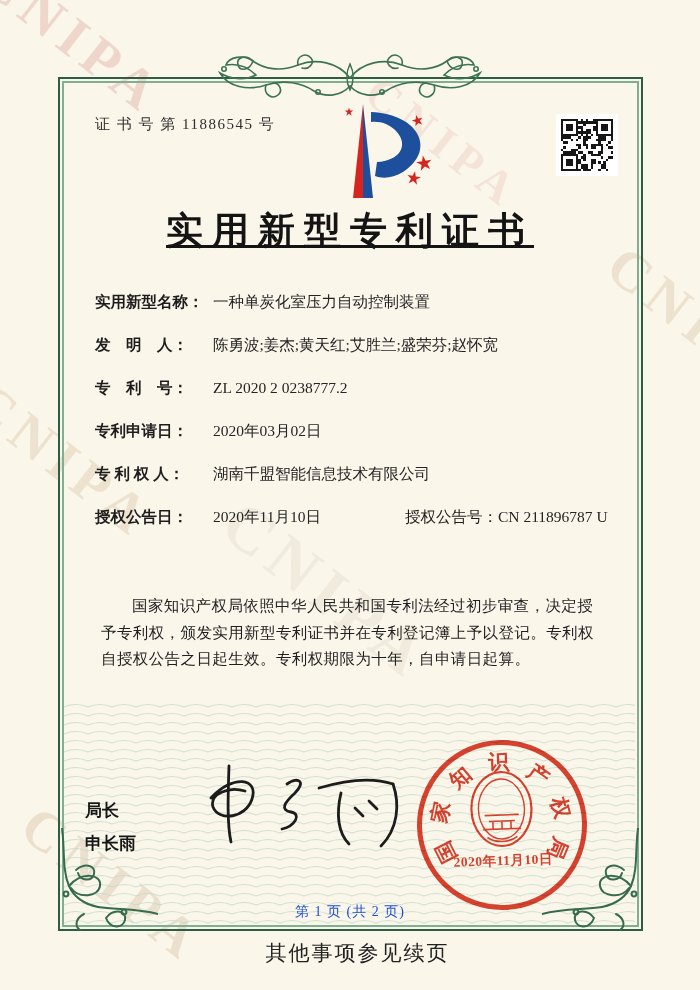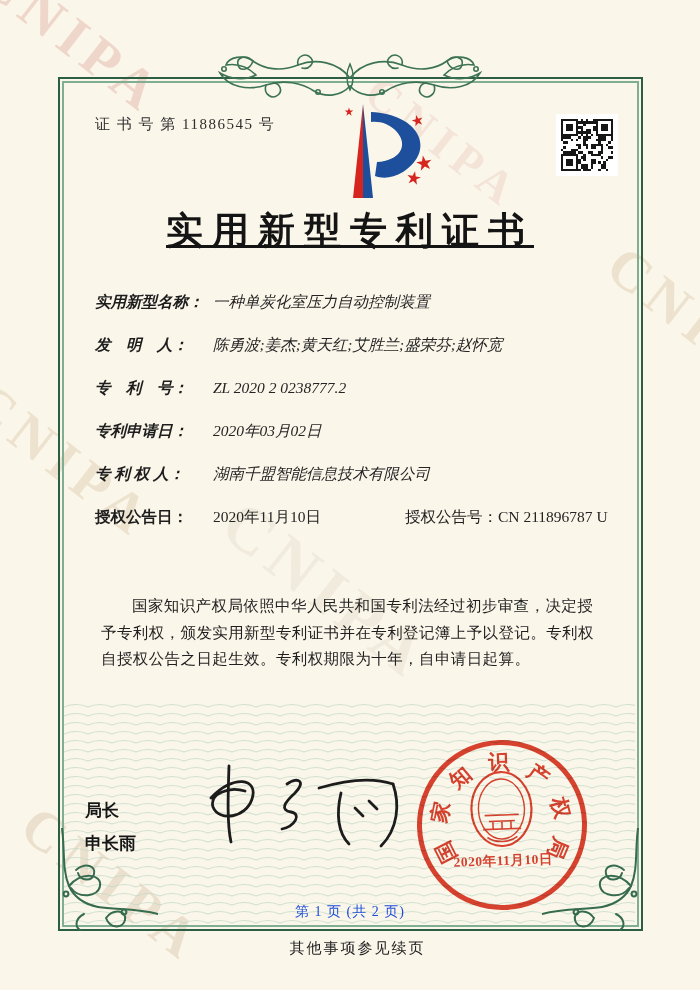--- a/index.html
+++ b/index.html
@@ -35,21 +35,21 @@
   .logo{position:absolute;left:287px;top:98px;width:150px;height:106px;z-index:2;}
   .qr{position:absolute;left:556px;top:114px;width:52px;height:52px;background:#fff;
       padding:5px;z-index:2;display:grid;grid-template-columns:repeat(21,1fr);
       grid-template-rows:repeat(21,1fr);}
   .qr div{background:#fff;} .qr div.b{background:#161616;}
   .title{position:absolute;left:0;right:0;top:206px;text-align:center;font-size:37px;
       font-weight:700;letter-spacing:9px;color:#141414;z-index:2;text-decoration:underline;}
 
   .fields{position:absolute;left:95px;top:290px;width:517px;font-size:15.5px;
       color:#242424;z-index:2;}
-  .row{display:flex;margin-bottom:20px;line-height:23px;font-style:italic;}
+  .row{display:flex;margin-bottom:20px;line-height:23px;}
   .lbl{width:118px;flex:none;font-weight:600;color:#1d1d1d;white-space:pre;}
   .val{flex:1;}
   .grant-row{display:flex;margin-top:9px;line-height:23px;}
   .grant-row .gval1{width:168px;}
   .grant-row .lbl2{font-weight:400;color:#1d1d1d;margin-left:24px;}
 
   .paras{position:absolute;left:88px;top:580px;width:526px;font-size:15.5px;
       line-height:26.5px;color:#1f1f1f;z-index:2;}
   .paras p{margin:13px;text-indent:2em;letter-spacing:.4px;}
 
@@ -61,21 +61,21 @@
       mix-blend-mode:multiply;opacity:.95;transform:rotate(-2deg);}
   .seal .ring{position:absolute;inset:1px;border:5px solid #d93a27;border-radius:50%;}
   .seal .schar{position:absolute;width:22px;height:22px;font-size:21px;font-weight:700;
       color:#d93a27;text-align:center;line-height:22px;}
   .seal .sdate{position:absolute;left:0;right:0;top:113px;text-align:center;
       font-size:13.5px;font-weight:700;color:#d93a27;letter-spacing:.5px;}
   .seal svg{position:absolute;left:51px;top:30px;}
 
   .pagenote{position:absolute;left:0;right:0;top:903px;text-align:center;font-size:14px;
       color:#1d4ed8;letter-spacing:1px;z-index:2;}
-  .contnote{position:absolute;left:0;right:0;top:939px;text-align:center;font-size:15px;
+  .contnote{position:absolute;left:0;right:0;top:939px;text-align:center;font-size:21px;
       color:#222;letter-spacing:2px;z-index:2;padding-left:15px;}
 </style>
 </head>
 <body>
 
 <div id="page">
 
   <div class="wm wm1">CNIPA</div>
   <div class="wm wm2">CNIPA</div>
   <div class="wm wm3">CNIPA</div>

